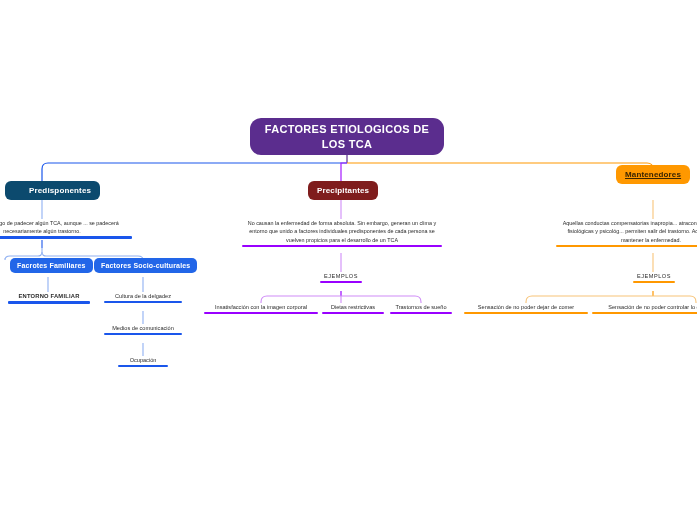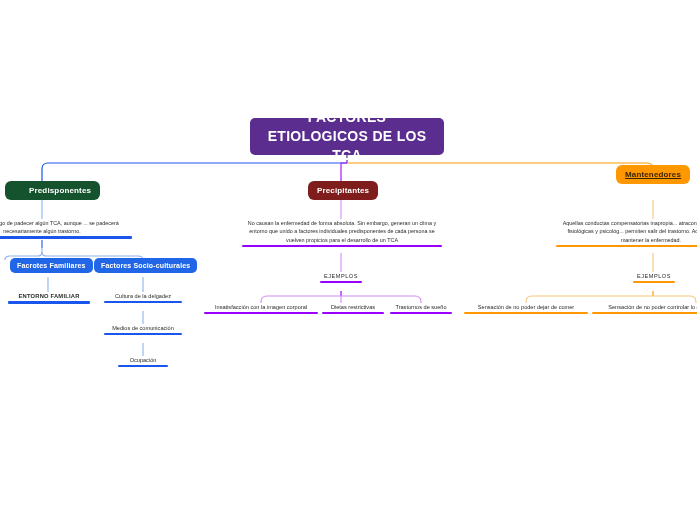--- a/index.html
+++ b/index.html
@@ -32,23 +32,23 @@
     position: absolute;
     box-sizing: border-box;
   }
   
   .root-node {
     left: 250px;
     top: 118px;
     width: 194px;
     height: 37px;
     background: #5b2d8e;
-    border-radius: 5px;
+    border-radius: 11px;
     color: #ffffff;
-    font-size: 14px;
+    font-size: 11px;
     font-weight: bold;
     letter-spacing: 0.3px;
     display: flex;
     align-items: center;
     justify-content: center;
     text-align: center;
     line-height: 1.35;
     padding: 0 8px;
   }
   
@@ -57,21 +57,21 @@
     border-radius: 6px;
     display: flex;
     align-items: center;
     justify-content: center;
     font-size: 8px;
     font-weight: bold;
     padding: 0 9px;
     white-space: nowrap;
     letter-spacing: 0.15px;
   }
-  .pill-blue   { background: #14532d; color: #ffffff; padding-left: 24px; }
+  .pill-blue   { background: #0c4a6e; color: #ffffff; padding-left: 24px; }
   .pill-purple { background: #7f1d1d; color: #ffffff; }
   .pill-orange { background: #ff9800; color: #3a2500; }
   .pill-blue-sm { background: #2266e8; color: #ffffff; height: 15px; font-size: 7px; border-radius: 5px; padding: 0 7px; }
 
   #n-predisponentes { left: 5px;   top: 181px; }
   #n-precipitantes  { left: 308px; top: 181px; }
   #n-mantenedores   { left: 616px; top: 165px; text-decoration: underline; }
   #n-fac-familiares { left: 10px;  top: 258px; }
   #n-fac-socio      { left: 94px;  top: 258px; }
 

